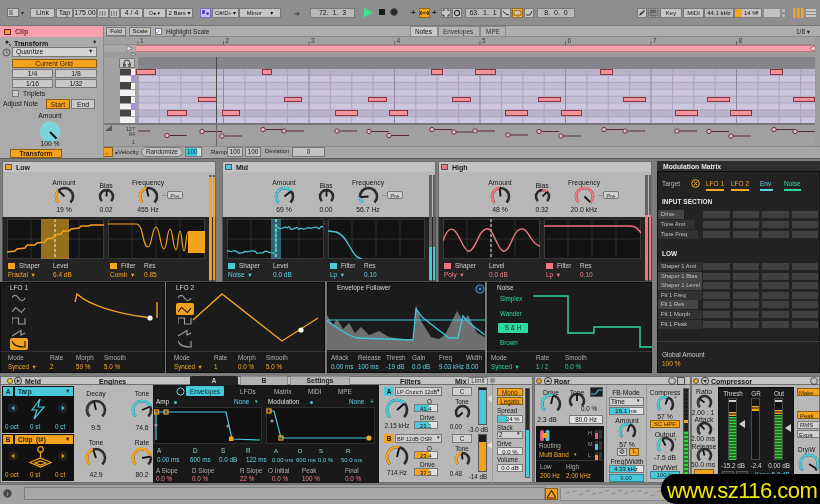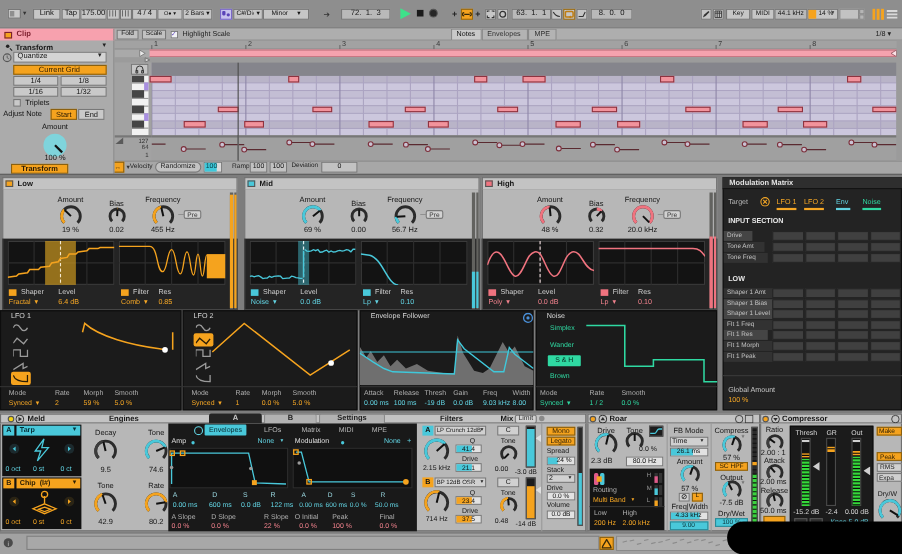--- a/index.html
+++ b/index.html
@@ -1282,12 +1282,13 @@
       <line x1="212.0" y1="6.3" x2="216.0" y2="5.3" stroke="#8a8a8a" stroke-width="1"></line>
       <line x1="218.5" y1="3.4" x2="222.5" y2="2.4" stroke="#8a8a8a" stroke-width="1"></line>
       <line x1="225.0" y1="3.4" x2="229.0" y2="2.4" stroke="#8a8a8a" stroke-width="1"></line>
       <line x1="231.5" y1="4.2" x2="235.5" y2="3.2" stroke="#8a8a8a" stroke-width="1"></line>
       <line x1="238.0" y1="7.1" x2="242.0" y2="6.1" stroke="#8a8a8a" stroke-width="1"></line>
       <line x1="244.5" y1="5.6" x2="248.5" y2="4.6" stroke="#8a8a8a" stroke-width="1"></line>
       <line x1="251.0" y1="4.9" x2="255.0" y2="3.9" stroke="#8a8a8a" stroke-width="1"></line>
       <line x1="257.5" y1="6.5" x2="261.5" y2="5.5" stroke="#8a8a8a" stroke-width="1"></line>
     </svg>
 <div style="position:absolute;left:661px;top:474px;width:159px;height:30px;background:#000;border-radius:16px 0 0 16px;z-index:50;"></div>
+<div style="position:absolute;left:667px;top:478px;z-index:51;font-size:22px;letter-spacing:-0.55px;color:#f0e60a;white-space:nowrap;font-family:'Liberation Sans',sans-serif;">www.sz116.com</div>
 </div>
 </body></html>

